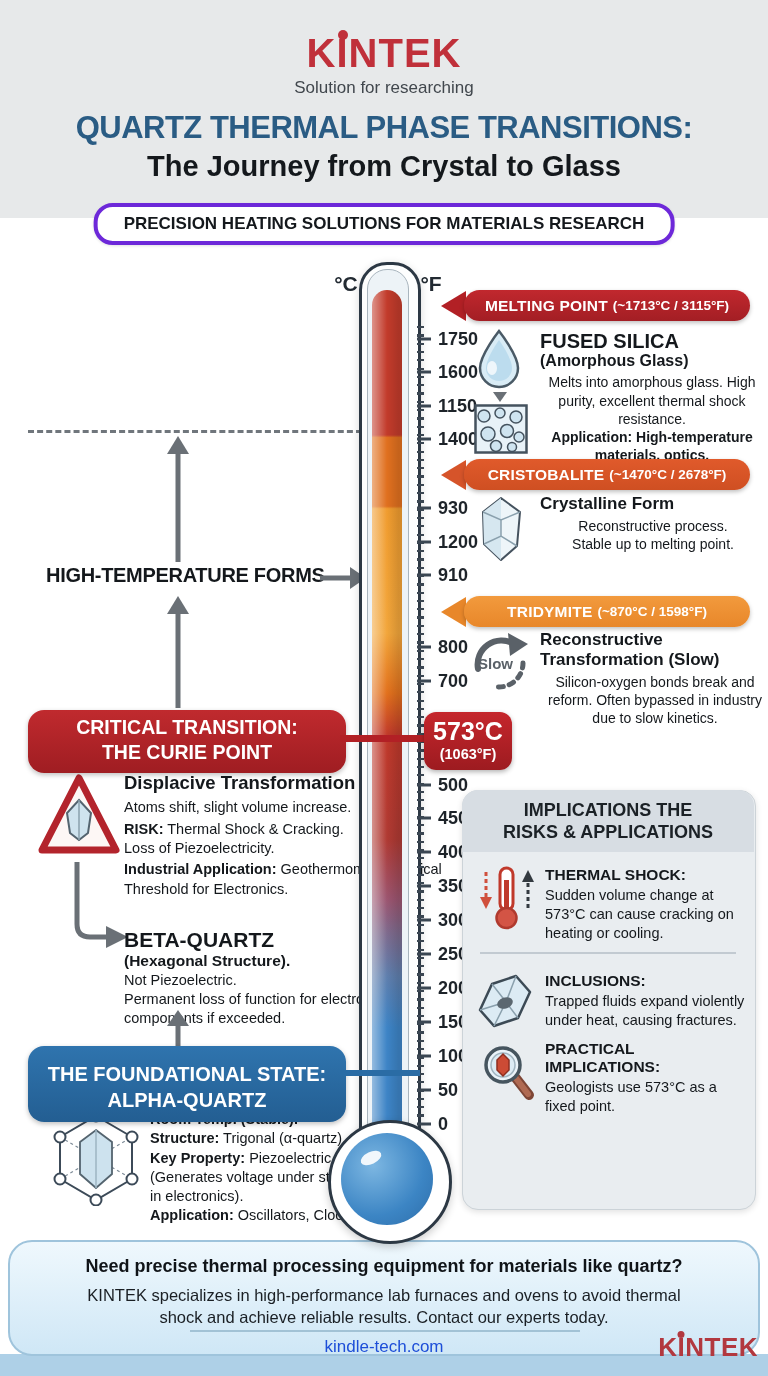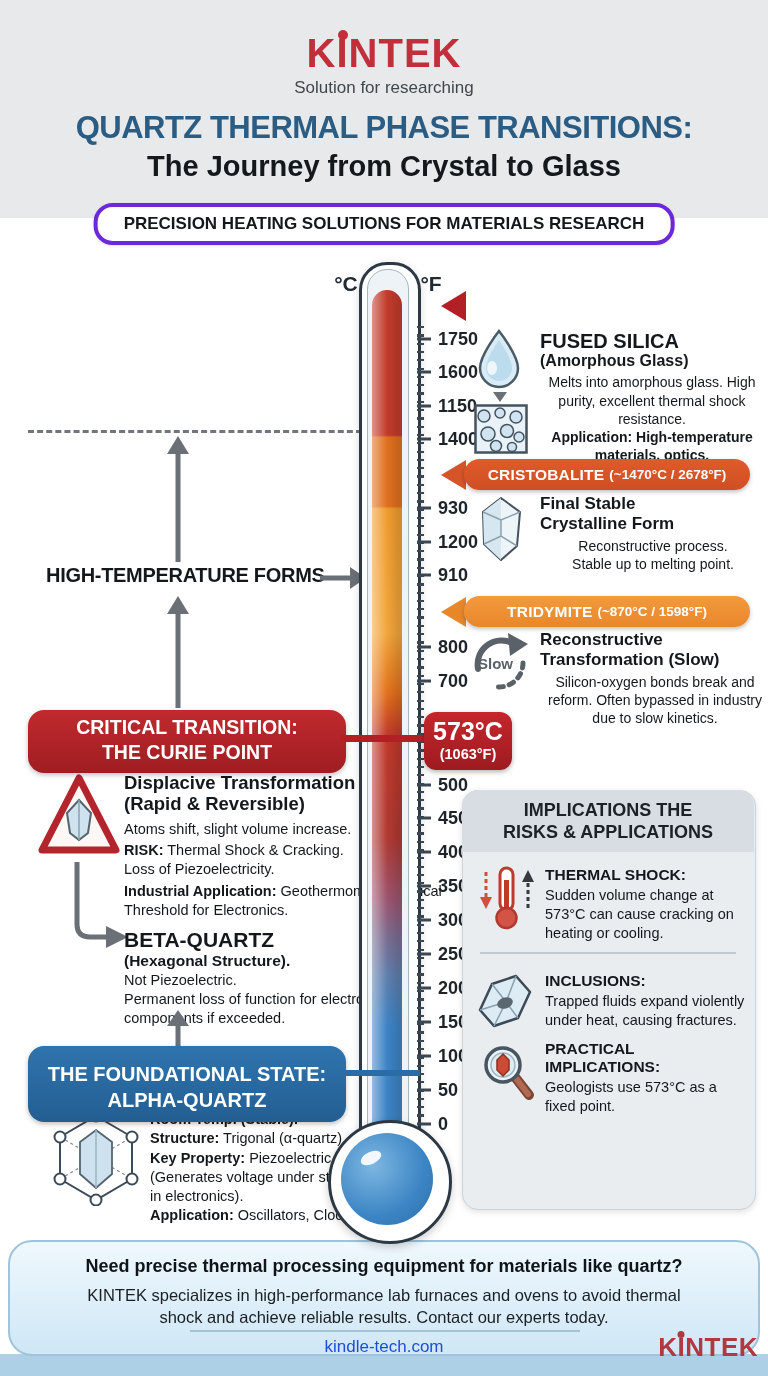--- a/index.html
+++ b/index.html
@@ -200,20 +200,24 @@
       <span class="tick-line"></span>
       <span class="tick-label">0</span>
     </div>
   <div class="abs bulb-outer"></div>
   <div class="abs bulb-inner"></div>
   <div class="abs bulb-shine"></div>
 
   <div class="abs dashed-line"></div>
 
   <div class="abs tri-left" style="left:441px;top:291px;border-right:25px solid #b22025;"></div>
+  <div class="abs r-banner bg-red" style="top:290px;">
+    <span class="nm">MELTING POINT</span>
+    <span class="tmp">(~1713°C / 3115°F)</span>
+  </div>
   <svg class="abs" style="left:468px;top:328px;z-index:5;" width="62" height="62" viewBox="0 0 62 62">
     <path d="M31 3 C31 3 12 27 12 40 a19 19 0 0 0 38 0 C50 27 31 3 31 3 Z" fill="#d9ecf6" stroke="#4a5a66" stroke-width="2.5"></path>
     <path d="M31 12 C31 12 18 30 18 40 a13 13 0 0 0 26 0 C44 30 31 12 31 12 Z" fill="#bcdcee"></path>
     <ellipse cx="24" cy="40" rx="5" ry="7" fill="#ffffff" opacity="0.75"></ellipse>
   </svg>
   <svg class="abs" style="left:493px;top:392px;" width="14" height="10">
       <polygon points="0,0 14,0 7,10" fill="#6a7076"></polygon>
     </svg>
   <svg class="abs" style="left:474px;top:404px;z-index:5;" width="54" height="50" viewBox="0 0 54 50">
     <rect x="1.5" y="1.5" width="51" height="47" fill="#e8f2f8" stroke="#44525e" stroke-width="2.5"></rect>
@@ -239,21 +243,20 @@
   <div class="abs r-banner bg-ored" style="top:459px;">
     <span class="nm">CRISTOBALITE</span>
     <span class="tmp">(~1470°C / 2678°F)</span>
   </div>
   <svg class="abs" style="left:478px;top:496px;z-index:5;" width="46" height="66" viewBox="0 0 46 66">
     <polygon points="23,2 42,16 39,50 23,64 6,48 5,16" fill="#eef5f9" stroke="#45525e" stroke-width="2" stroke-linejoin="round"></polygon>
     <polygon points="23,2 23,64 6,48 5,16" fill="#d6e7f0"></polygon>
     <path d="M5,16 L23,24 L42,16 M6,48 L23,40 L39,50 M23,24 L23,40" fill="none" stroke="#8aa0ad" stroke-width="1.5"></path>
   </svg>
   <div class="abs callout-text" style="left:540px;top:494px;width:226px;">
-    <div class="ct-h17">Final Stable</div>
     <div class="ct-h17">Crystalline Form</div>
     <div class="ct-body"><span>Reconstructive process.</span><br><span>Stable up to melting point.</span></div>
   </div>
 
   <div class="abs tri-left" style="left:441px;top:597px;border-right:25px solid #e8872a;"></div>
   <div class="abs r-banner bg-orange" style="top:596px;">
     <span class="nm">TRIDYMITE</span>
     <span class="tmp">(~870°C / 1598°F)</span>
   </div>
   <div class="abs" style="left:470px;top:631px;width:62px;height:62px;z-index:5;">
@@ -295,21 +298,20 @@
     <div class="bl">THE CURIE POINT</div>
   </div>
 
   <svg class="abs" style="left:36px;top:772px;" width="86" height="88" viewBox="0 0 86 88">
     <path d="M43 6 L80 78 L6 78 Z" fill="#fdf7f5" stroke="#b3242c" stroke-width="7" stroke-linejoin="round"></path>
     <polygon points="43,28 55,41 52,61 43,68 34,61 31,41" fill="#cfe3ee" stroke="#54646f" stroke-width="2"></polygon>
     <line x1="43" y1="28" x2="43" y2="68" stroke="#8aa0ad" stroke-width="1.5"></line>
   </svg>
   <div class="abs txt-block" style="left:124px;top:772px;width:332px;">
     <div class="tb-h">Displacive Transformation</div>
-    <div class="tb-h">(Rapid &amp; Reversible)</div>
     <div class="tb-body mt5">Atoms shift, slight volume increase.</div>
     <div class="tb-body mt2"><b>RISK:</b> <span>Thermal Shock &amp; Cracking.</span><br><span>Loss of Piezoelectricity.</span></div>
     <div class="tb-body mt2"><b>Industrial Application:</b> <span>Geothermometer, Critical Threshold for Electronics.</span></div>
   </div>
 
   <svg class="abs" style="left:60px;top:862px;" width="72" height="98" viewBox="0 0 72 98">
     <path d="M17 0 V62 Q17 75 30 75 H48" stroke="#6a7076" stroke-width="5" fill="none"></path>
     <polygon points="46,64 68,75 46,86" fill="#6a7076"></polygon>
   </svg>
   <div class="abs txt-block" style="left:124px;top:928px;width:320px;">

